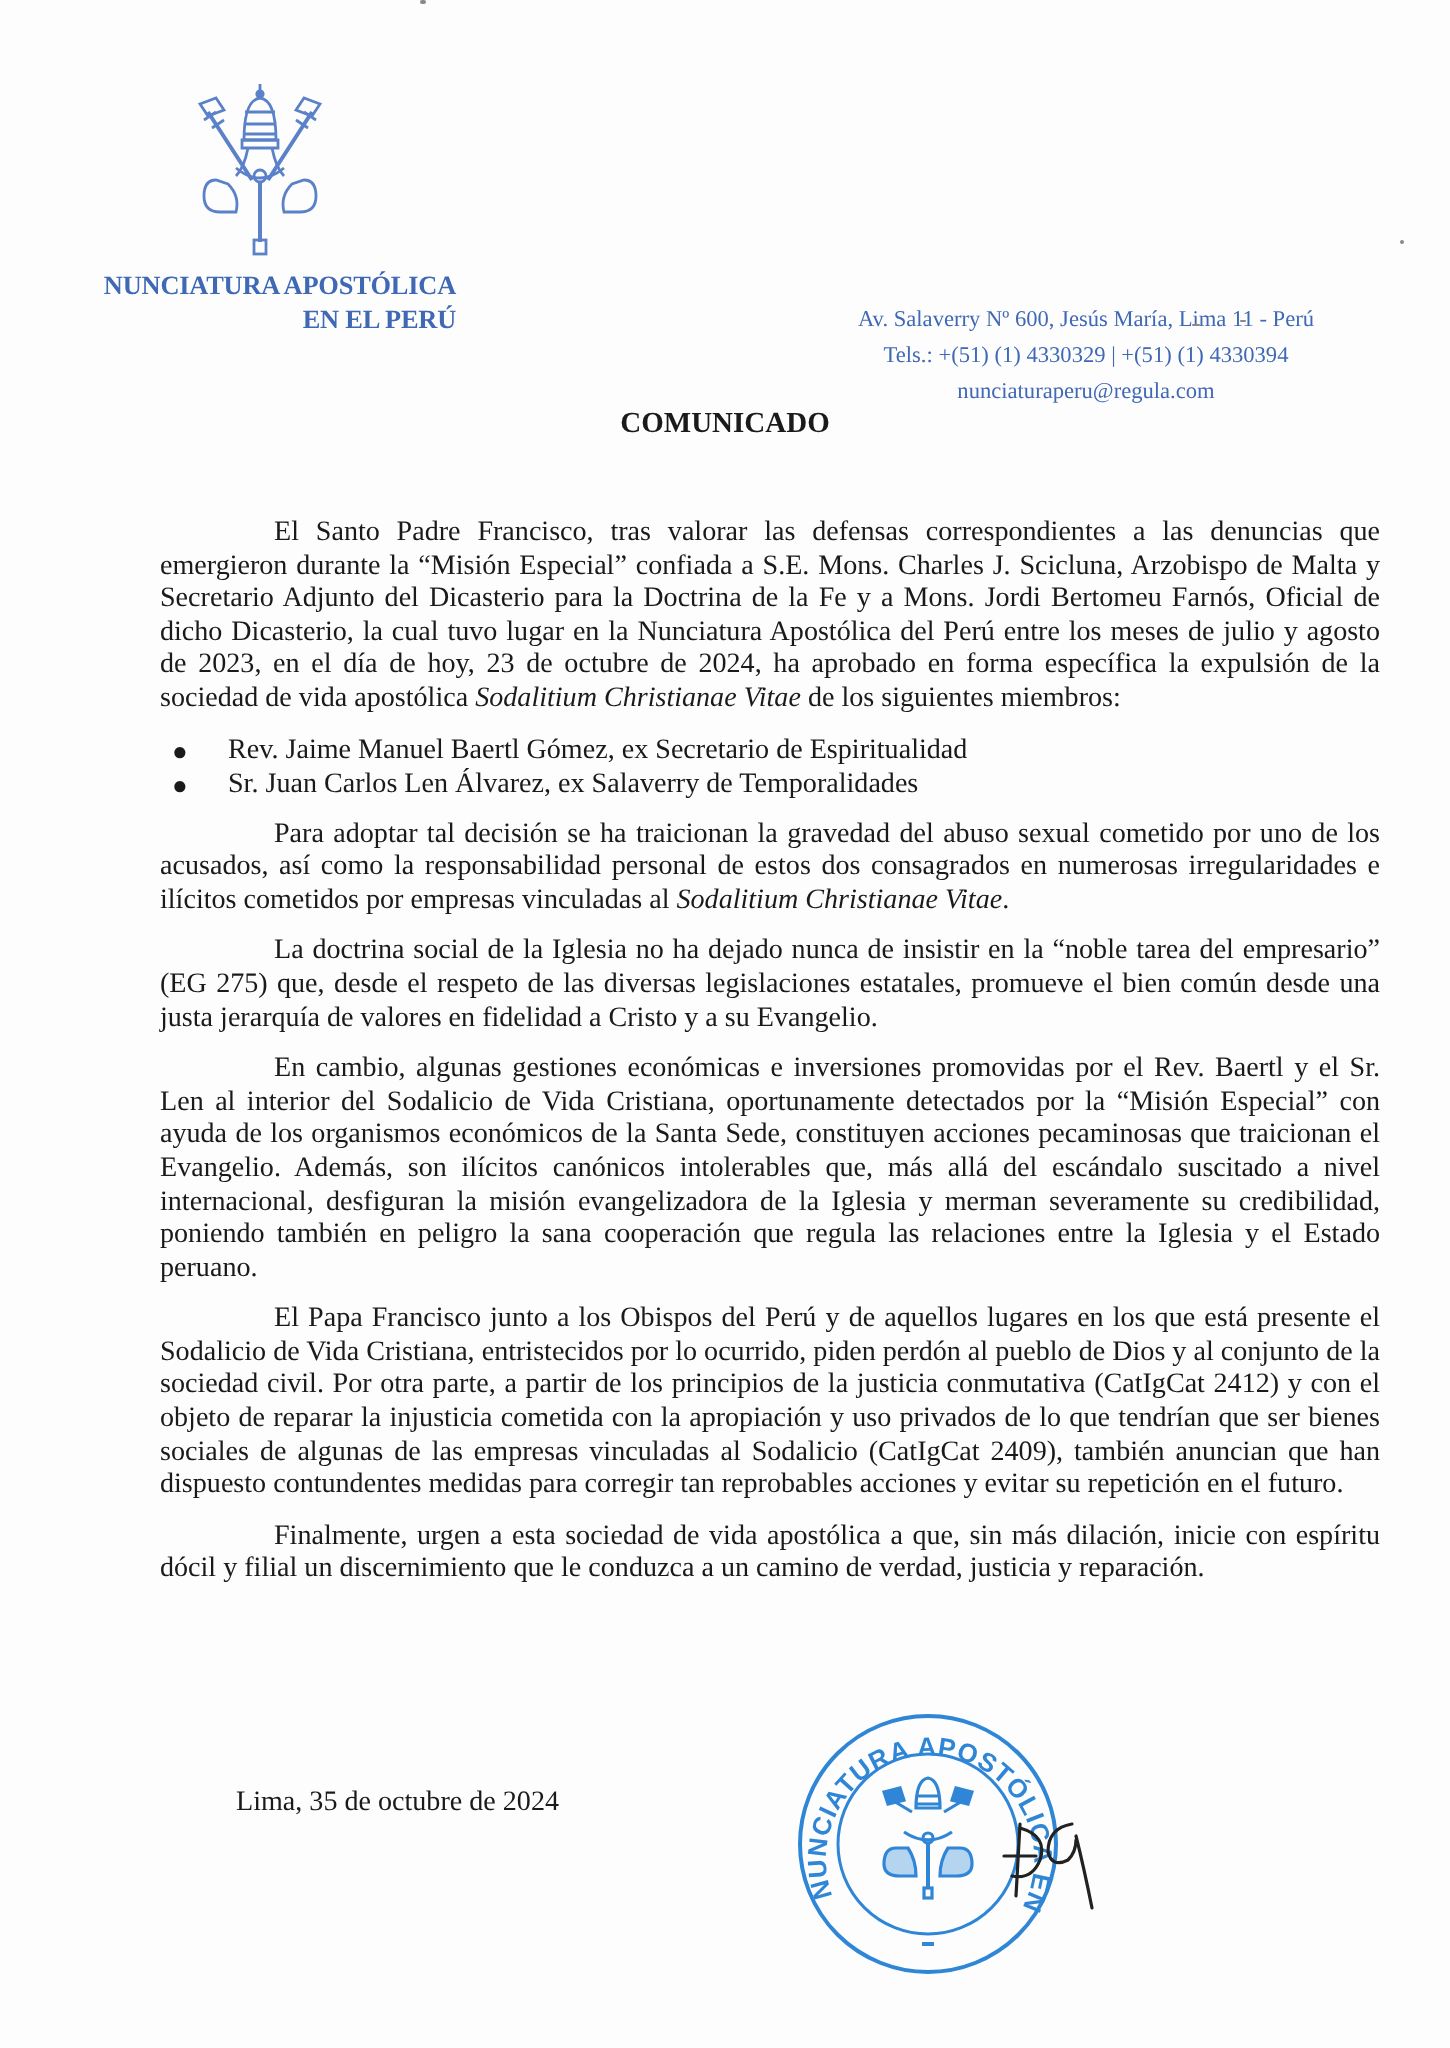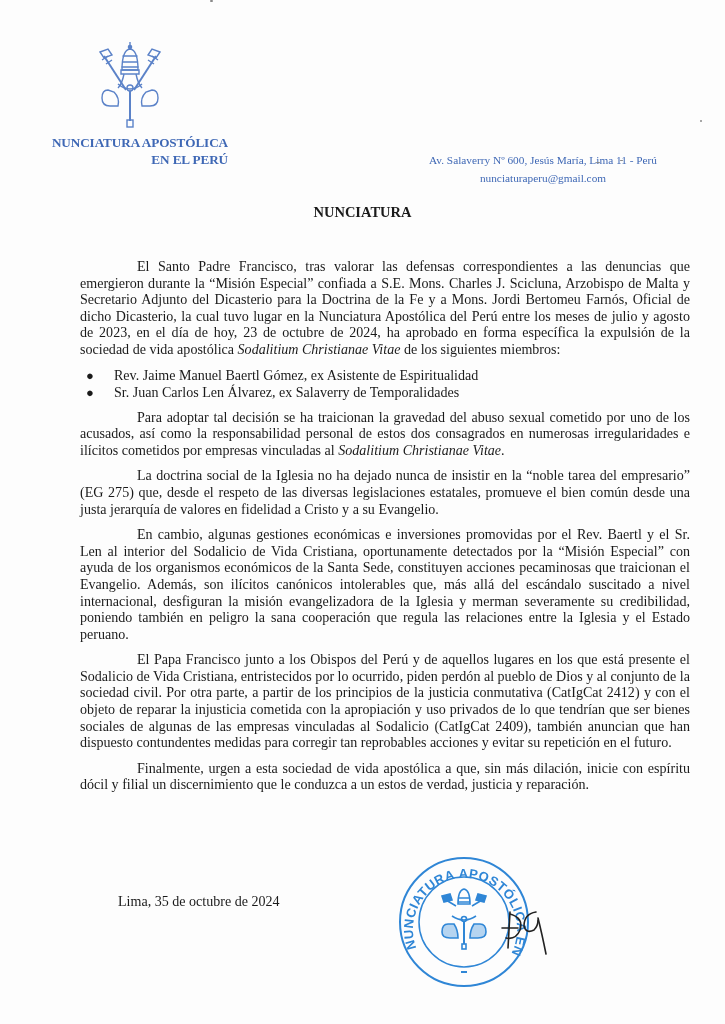--- a/index.html
+++ b/index.html
@@ -60,47 +60,48 @@
     </g>
   </svg>
 
   <div class="org-name">
     <div>NUNCIATURA APOSTÓLICA</div>
     <div>EN EL PERÚ</div>
   </div>
 
   <div class="contact">
     <div>Av. Salaverry Nº 600,  Jesús María, Lima 11 - Perú</div>
-    <div>nunciaturaperu@gmail.com</div>
+    <div>Tels.: +(51) (1) 4330329  |  +(51) (1) 4330394</div>
+    <div>nunciaturaperu@regula.com</div>
   </div>
 
-  <div class="title">NUNCIATURA</div>
+  <div class="title">COMUNICADO</div>
 
   <div class="body">
     <p>
       <span>El Santo Padre Francisco, tras valorar las defensas correspondientes a las denuncias que emergieron durante la “Misión Especial” confiada a S.E. Mons. Charles J. Scicluna, Arzobispo de Malta y Secretario Adjunto del Dicasterio para la Doctrina de la Fe y a Mons. Jordi Bertomeu Farnós, Oficial de dicho Dicasterio, la cual tuvo lugar en la Nunciatura Apostólica del Perú entre los meses de julio y agosto de 2023, en el día de hoy, 23 de octubre de 2024, ha aprobado en forma específica la expulsión de la sociedad de vida apostólica </span><i>Sodalitium Christianae Vitae</i><span> de los siguientes miembros:</span>
     </p>
 
     <ul class="members">
       <li>
-        <span class="bullet">●</span><b>Rev. Jaime Manuel Baertl Gómez</b><span>, ex Asistente de Espiritualidad</span>
+        <span class="bullet">●</span><b>Rev. Jaime Manuel Baertl Gómez</b><span>, ex Secretario de Espiritualidad</span>
       </li>
       <li>
         <span class="bullet">●</span><b>Sr. Juan Carlos Len Álvarez</b><span>, ex Salaverry de Temporalidades</span>
       </li>
     </ul>
 
     <p>
       <span>Para adoptar tal decisión se ha traicionan la gravedad del abuso sexual cometido por uno de los acusados, así como la responsabilidad personal de estos dos consagrados en numerosas irregularidades e ilícitos cometidos por empresas vinculadas al </span><i>Sodalitium Christianae Vitae</i><span>.</span>
     </p>
 
     <p>La doctrina social de la Iglesia no ha dejado nunca de insistir en la “noble tarea del empresario” (EG 275) que, desde el respeto de las diversas legislaciones estatales, promueve el bien común desde una justa jerarquía de valores en fidelidad a Cristo y a su Evangelio.</p>
     <p>En cambio, algunas gestiones económicas e inversiones promovidas por el Rev. Baertl y el Sr. Len al interior del Sodalicio de Vida Cristiana, oportunamente detectados por la “Misión Especial” con ayuda de los organismos económicos de la Santa Sede, constituyen acciones pecaminosas que traicionan el Evangelio. Además, son ilícitos canónicos intolerables que, más allá del escándalo suscitado a nivel internacional, desfiguran la misión evangelizadora de la Iglesia y merman severamente su credibilidad, poniendo también en peligro la sana cooperación que regula las relaciones entre la Iglesia y el Estado peruano.</p>
     <p>El Papa Francisco junto a los Obispos del Perú y de aquellos lugares en los que está presente el Sodalicio de Vida Cristiana, entristecidos por lo ocurrido, piden perdón al pueblo de Dios y al conjunto de la sociedad civil. Por otra parte, a partir de los principios de la justicia conmutativa (CatIgCat 2412) y con el objeto de reparar la injusticia cometida con la apropiación y uso privados de lo que tendrían que ser bienes sociales de algunas de las empresas vinculadas al Sodalicio (CatIgCat 2409), también anuncian que han dispuesto contundentes medidas para corregir tan reprobables acciones y evitar su repetición en el futuro.</p>
-    <p>Finalmente, urgen a esta sociedad de vida apostólica a que, sin más dilación, inicie con espíritu dócil y filial un discernimiento que le conduzca a un estos de verdad, justicia y reparación.</p>
+    <p>Finalmente, urgen a esta sociedad de vida apostólica a que, sin más dilación, inicie con espíritu dócil y filial un discernimiento que le conduzca a un camino de verdad, justicia y reparación.</p>
   </div>
 
   <div class="date-line">Lima, 35 de octubre de 2024</div>
 
   <svg class="stamp" viewBox="0 0 136 136">
     <defs>
       <path id="seal-arc" d="M22 98 A52 52 0 1 1 116 98"></path>
     </defs>
     <g fill="none" stroke="#2f86d6">
       <circle cx="68" cy="68" r="64" stroke-width="2"></circle>

